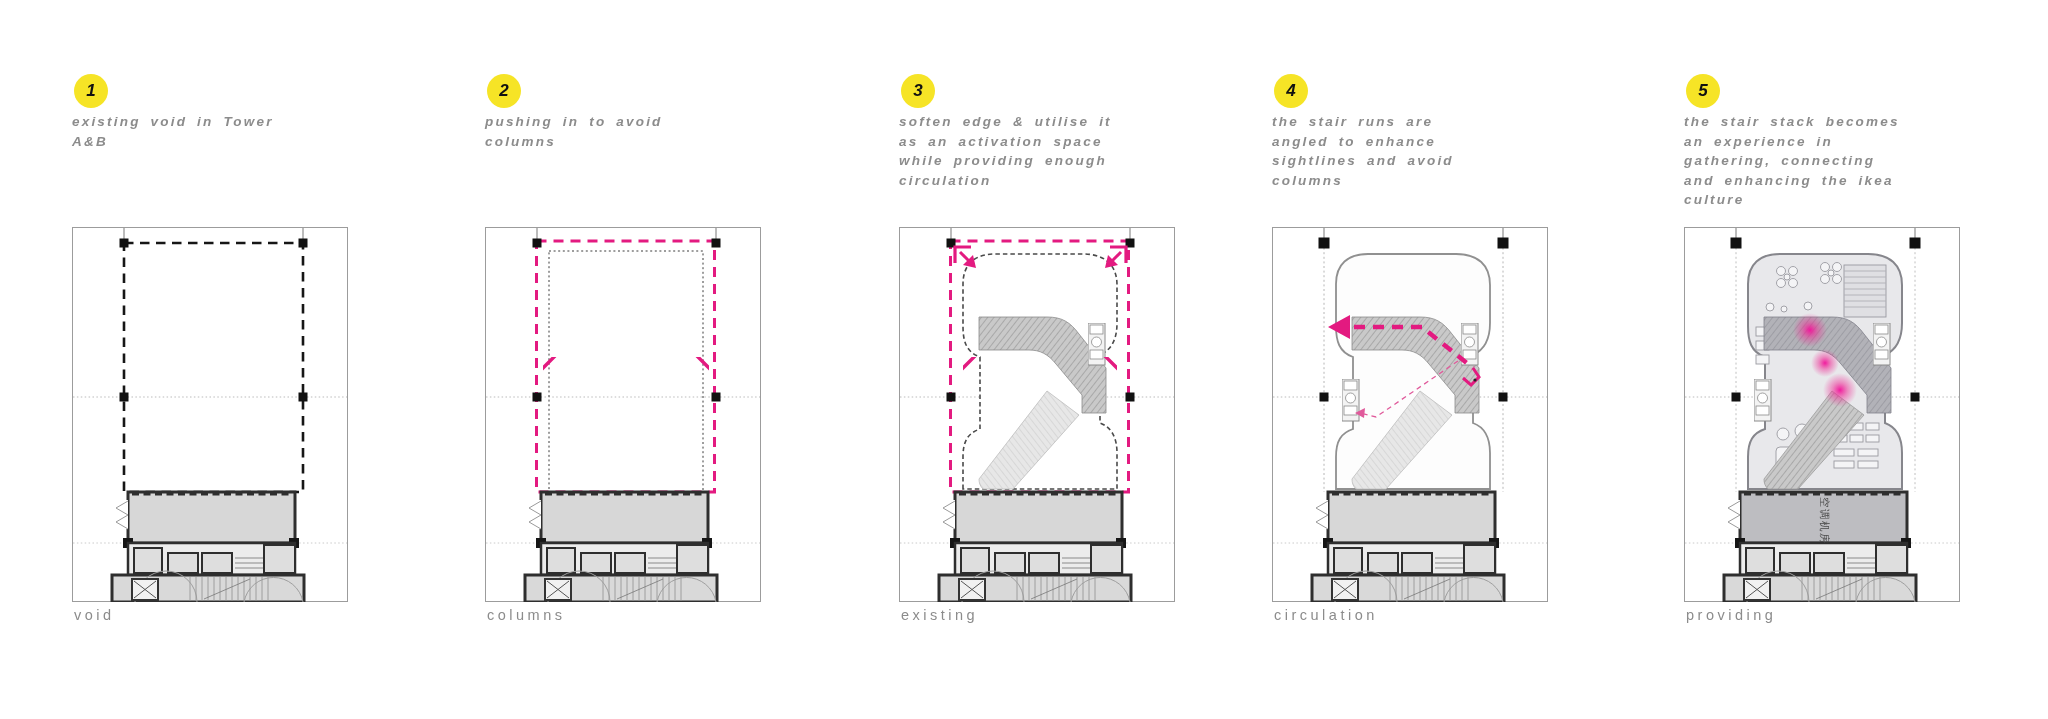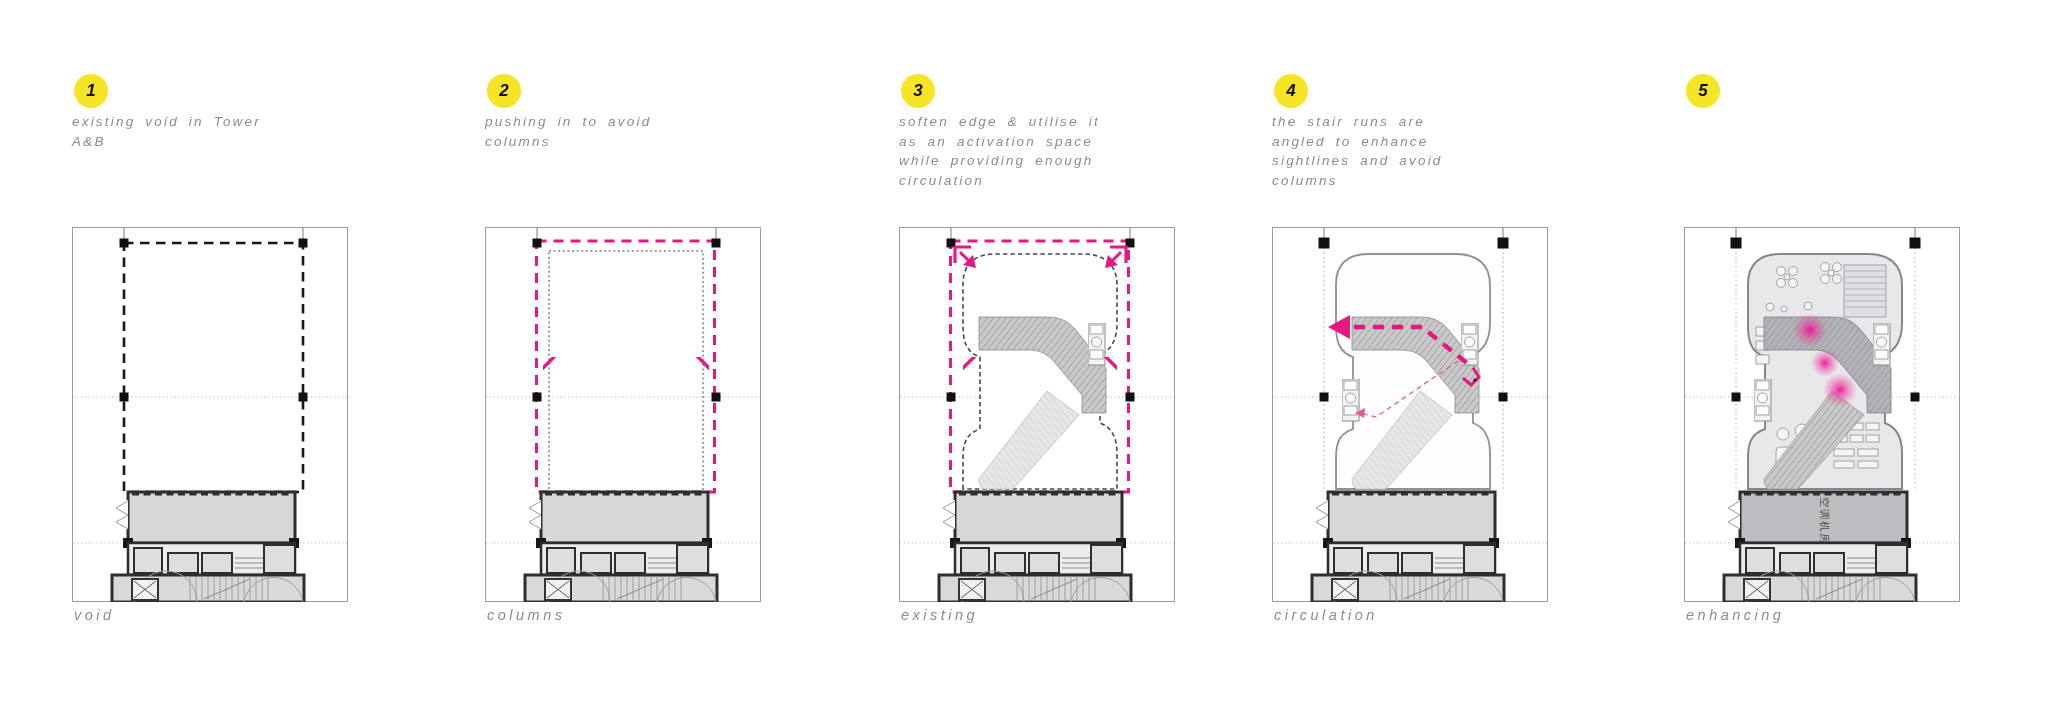--- a/index.html
+++ b/index.html
@@ -9,26 +9,26 @@
   }
   .panel{position:absolute;top:0;width:292px;height:719px;}
   .badge{
     position:absolute;top:74px;left:2px;width:34px;height:34px;border-radius:50%;
     background:#f6e426;display:flex;align-items:center;justify-content:center;
     font-style:italic;font-weight:700;font-size:17px;color:#111;
   }
   .caption{
     position:absolute;top:112px;left:0;width:268px;
     font-style:italic;font-size:13.5px;line-height:19.5px;letter-spacing:2.2px;word-spacing:4px;
-    color:#8c8c8c;white-space:pre-line;
+    color:#8c8c8c;white-space:pre-line;font-weight:bold;
   }
   .diagram{position:absolute;top:227px;left:0;}
   .diagram-label{
     position:absolute;top:607px;left:2px;
-    font-style:italic;font-size:14.5px;letter-spacing:3.5px;color:#8c8c8c;
+    font-size:14.5px;letter-spacing:3.5px;color:#8c8c8c;
   }
   svg text{font-family:"DejaVu Sans",sans-serif;}
 </style>
 </head>
 <body>
 
 <svg width="0" height="0" style="position:absolute" aria-hidden="true">
   <defs>
     <pattern id="pt-tread" width="5" height="5" patternUnits="userSpaceOnUse" patternTransform="rotate(38)">
       <rect width="5" height="5" fill="#c9c9c9"></rect>
@@ -217,20 +217,25 @@
     </g>
     <use href="#sym-core"></use>
   </svg>
   <div class="diagram-label">circulation</div>
 </div>
 
 <div class="panel" style="left:1684px">
   <div class="badge">
       <span>5</span>
     </div>
+  <div class="caption">the stair stack becomes
+an experience in
+gathering, connecting
+and enhancing the ikea
+culture</div>
   <svg class="diagram" width="276" height="375" viewBox="0 0 276 375">
     <rect x="0.5" y="0.5" width="275" height="374" fill="#ffffff" stroke="#9c9c9c"></rect>
     <use href="#sym-grid"></use>
     <line x1="52" y1="16" x2="52" y2="265" stroke="#b9b9b9" stroke-width="0.9" stroke-dasharray="2 2.6"></line>
     <line x1="231" y1="16" x2="231" y2="265" stroke="#b9b9b9" stroke-width="0.9" stroke-dasharray="2 2.6"></line>
     <use href="#sym-plan" fill="#e8e8eb" stroke="#86868c" stroke-width="2"></use>
     <g stroke="#9a9aa0" stroke-width="0.9" fill="#f4f4f6">
       <rect x="160" y="38" width="42" height="52" fill="#dfdfe3"></rect>
       <path d="M160,44 h42 M160,50 h42 M160,56 h42 M160,62 h42 M160,68 h42 M160,74 h42 M160,80 h42" fill="none" stroke="#b0b0b6"></path>
       <circle cx="97" cy="44" r="4.5"></circle>
@@ -274,14 +279,14 @@
     </g>
     <g fill="#111">
       <rect x="46.5" y="10.5" width="11" height="11"></rect>
         <rect x="225.5" y="10.5" width="11" height="11"></rect>
       <rect x="47.5" y="165.5" width="9" height="9"></rect>
         <rect x="226.5" y="165.5" width="9" height="9"></rect>
     </g>
     <use href="#sym-core" style="--mr:#bdbdc1"></use>
     <text transform="translate(137,270) rotate(90)" font-size="10.5" fill="#4a4a4a" letter-spacing="1.5">空调机房</text>
   </svg>
-  <div class="diagram-label">enhancing</div>
+  <div class="diagram-label">providing</div>
 </div>
 
 </body></html>

